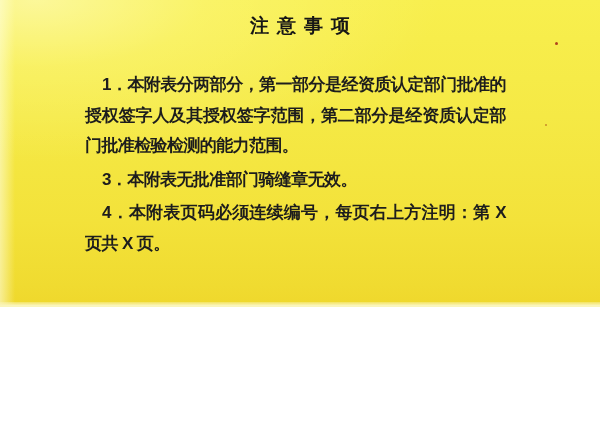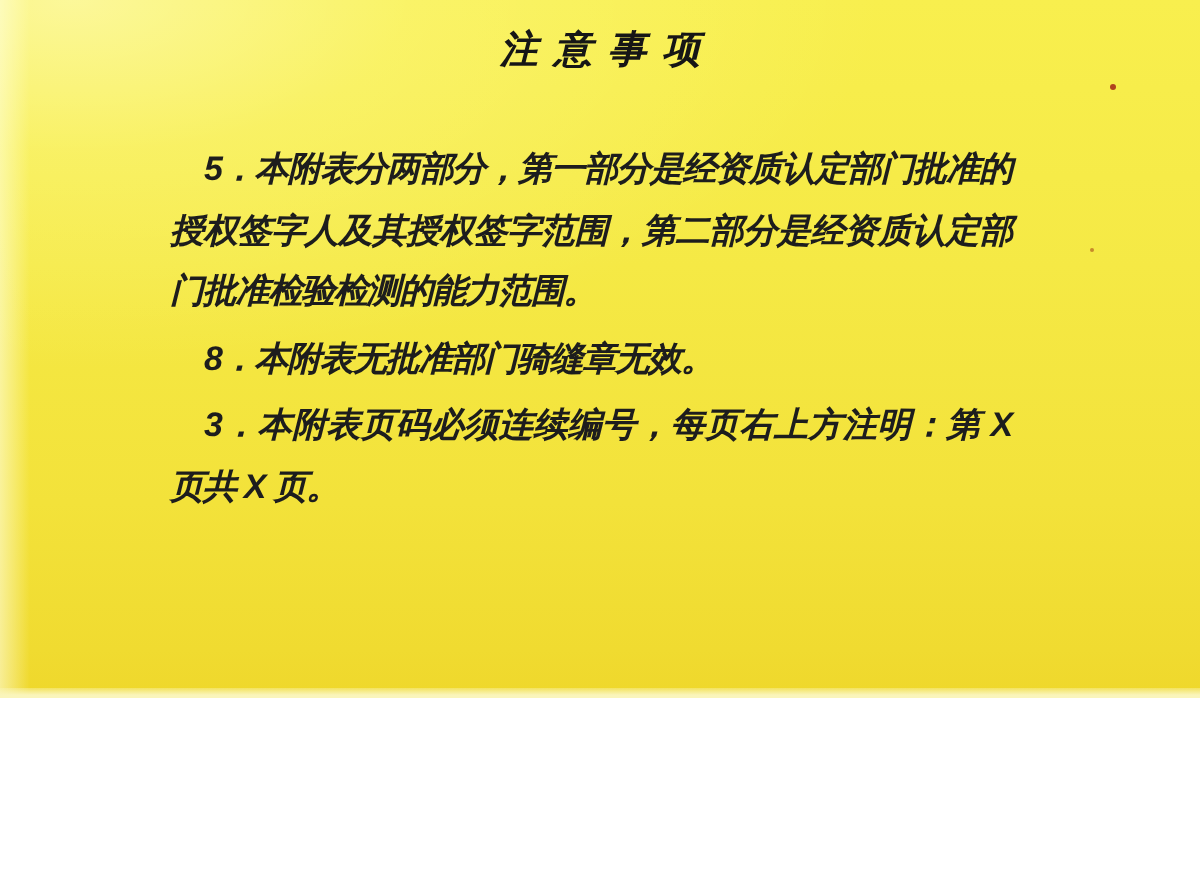--- a/index.html
+++ b/index.html
@@ -2,39 +2,38 @@
 <html><head>
 <meta charset="utf-8">
 <style>
   html, body {
     margin: 0;
     padding: 0;
   }
   .page {
     position: relative;
     width: 600px;
-    height: 349px;
+    height: 307px;
     overflow: hidden;
     font-family: "Liberation Sans", sans-serif;
     background:
       
       radial-gradient(ellipse 140% 110% at 6% 0%,
         rgba(255,255,215,0.55) 0%,
         rgba(255,255,170,0.28) 20%,
         rgba(255,255,255,0) 48%),
       
       linear-gradient(90deg, rgba(255,255,235,0.55) 0%, rgba(255,255,235,0) 2.5%),
       
       linear-gradient(180deg,
         #f8ef4e 0%,
         #f5e945 38%,
         #f3e23a 72%,
         #f0db30 93%,
         #efd82c 99%);
-    font-style: italic;
   }
   
   .bottom-edge {
     position: absolute;
     left: 0;
     right: 0;
     bottom: 0;
     height: 5px;
     background: linear-gradient(180deg, rgba(250,246,190,0.35), #faf5bb 70%);
   }
@@ -79,23 +78,23 @@
   .speck.s4 { left: 47px;  top: 391px; width: 2px; height: 2px; background: #b98f25; }
 </style>
 </head>
 <body>
 
 <div class="page">
 
   <h1 class="title">注意事项</h1>
 
   <div class="content">
-    <p>5．本附表分两部分，第一部分是经资质认定部门批准的授权签字人及其授权签字范围，第二部分是经资质认定部门批准检验检测的能力范围。</p>
-    <p>8．本附表无批准部门骑缝章无效。</p>
-    <p>3．本附表页码必须连续编号，每页右上方注明：第 X 页共 X 页。</p>
+    <p>1．本附表分两部分，第一部分是经资质认定部门批准的授权签字人及其授权签字范围，第二部分是经资质认定部门批准检验检测的能力范围。</p>
+    <p>3．本附表无批准部门骑缝章无效。</p>
+    <p>4．本附表页码必须连续编号，每页右上方注明：第 X 页共 X 页。</p>
   </div>
 
   <span class="speck s1"></span>
   <span class="speck s2"></span>
   <span class="speck s3"></span>
   <span class="speck s4"></span>
 
   <div class="bottom-edge"></div>
 </div>
 

